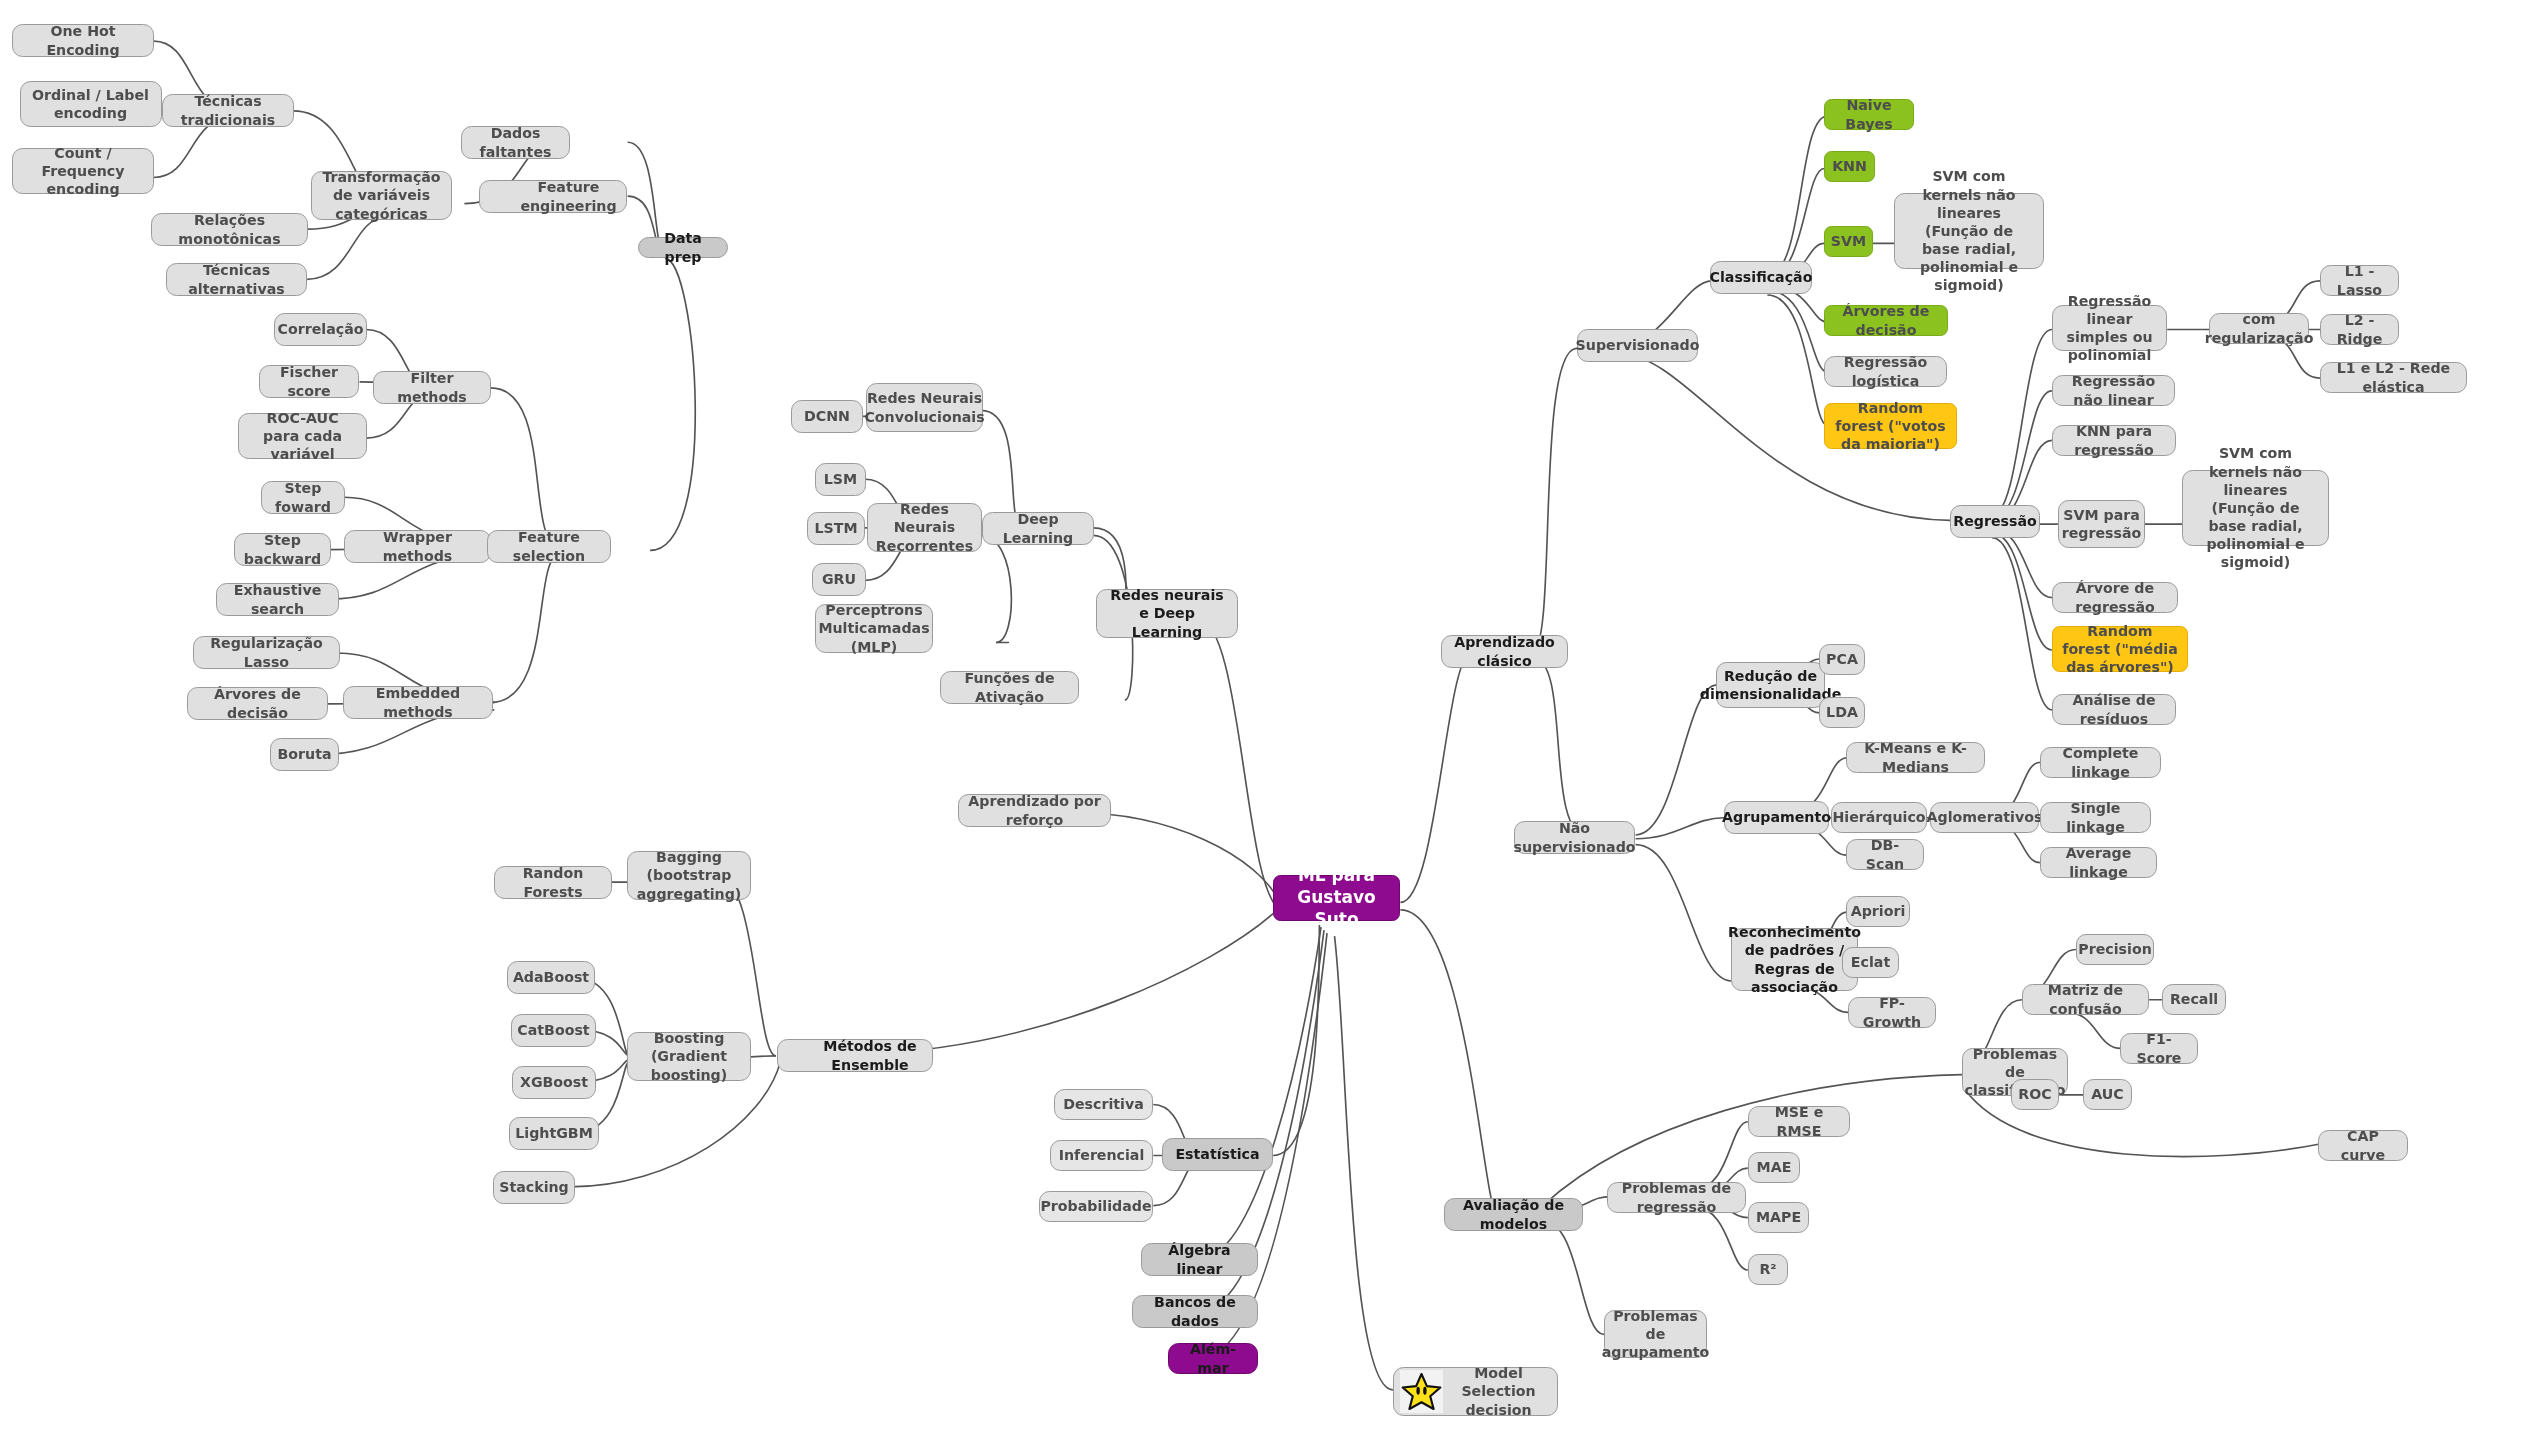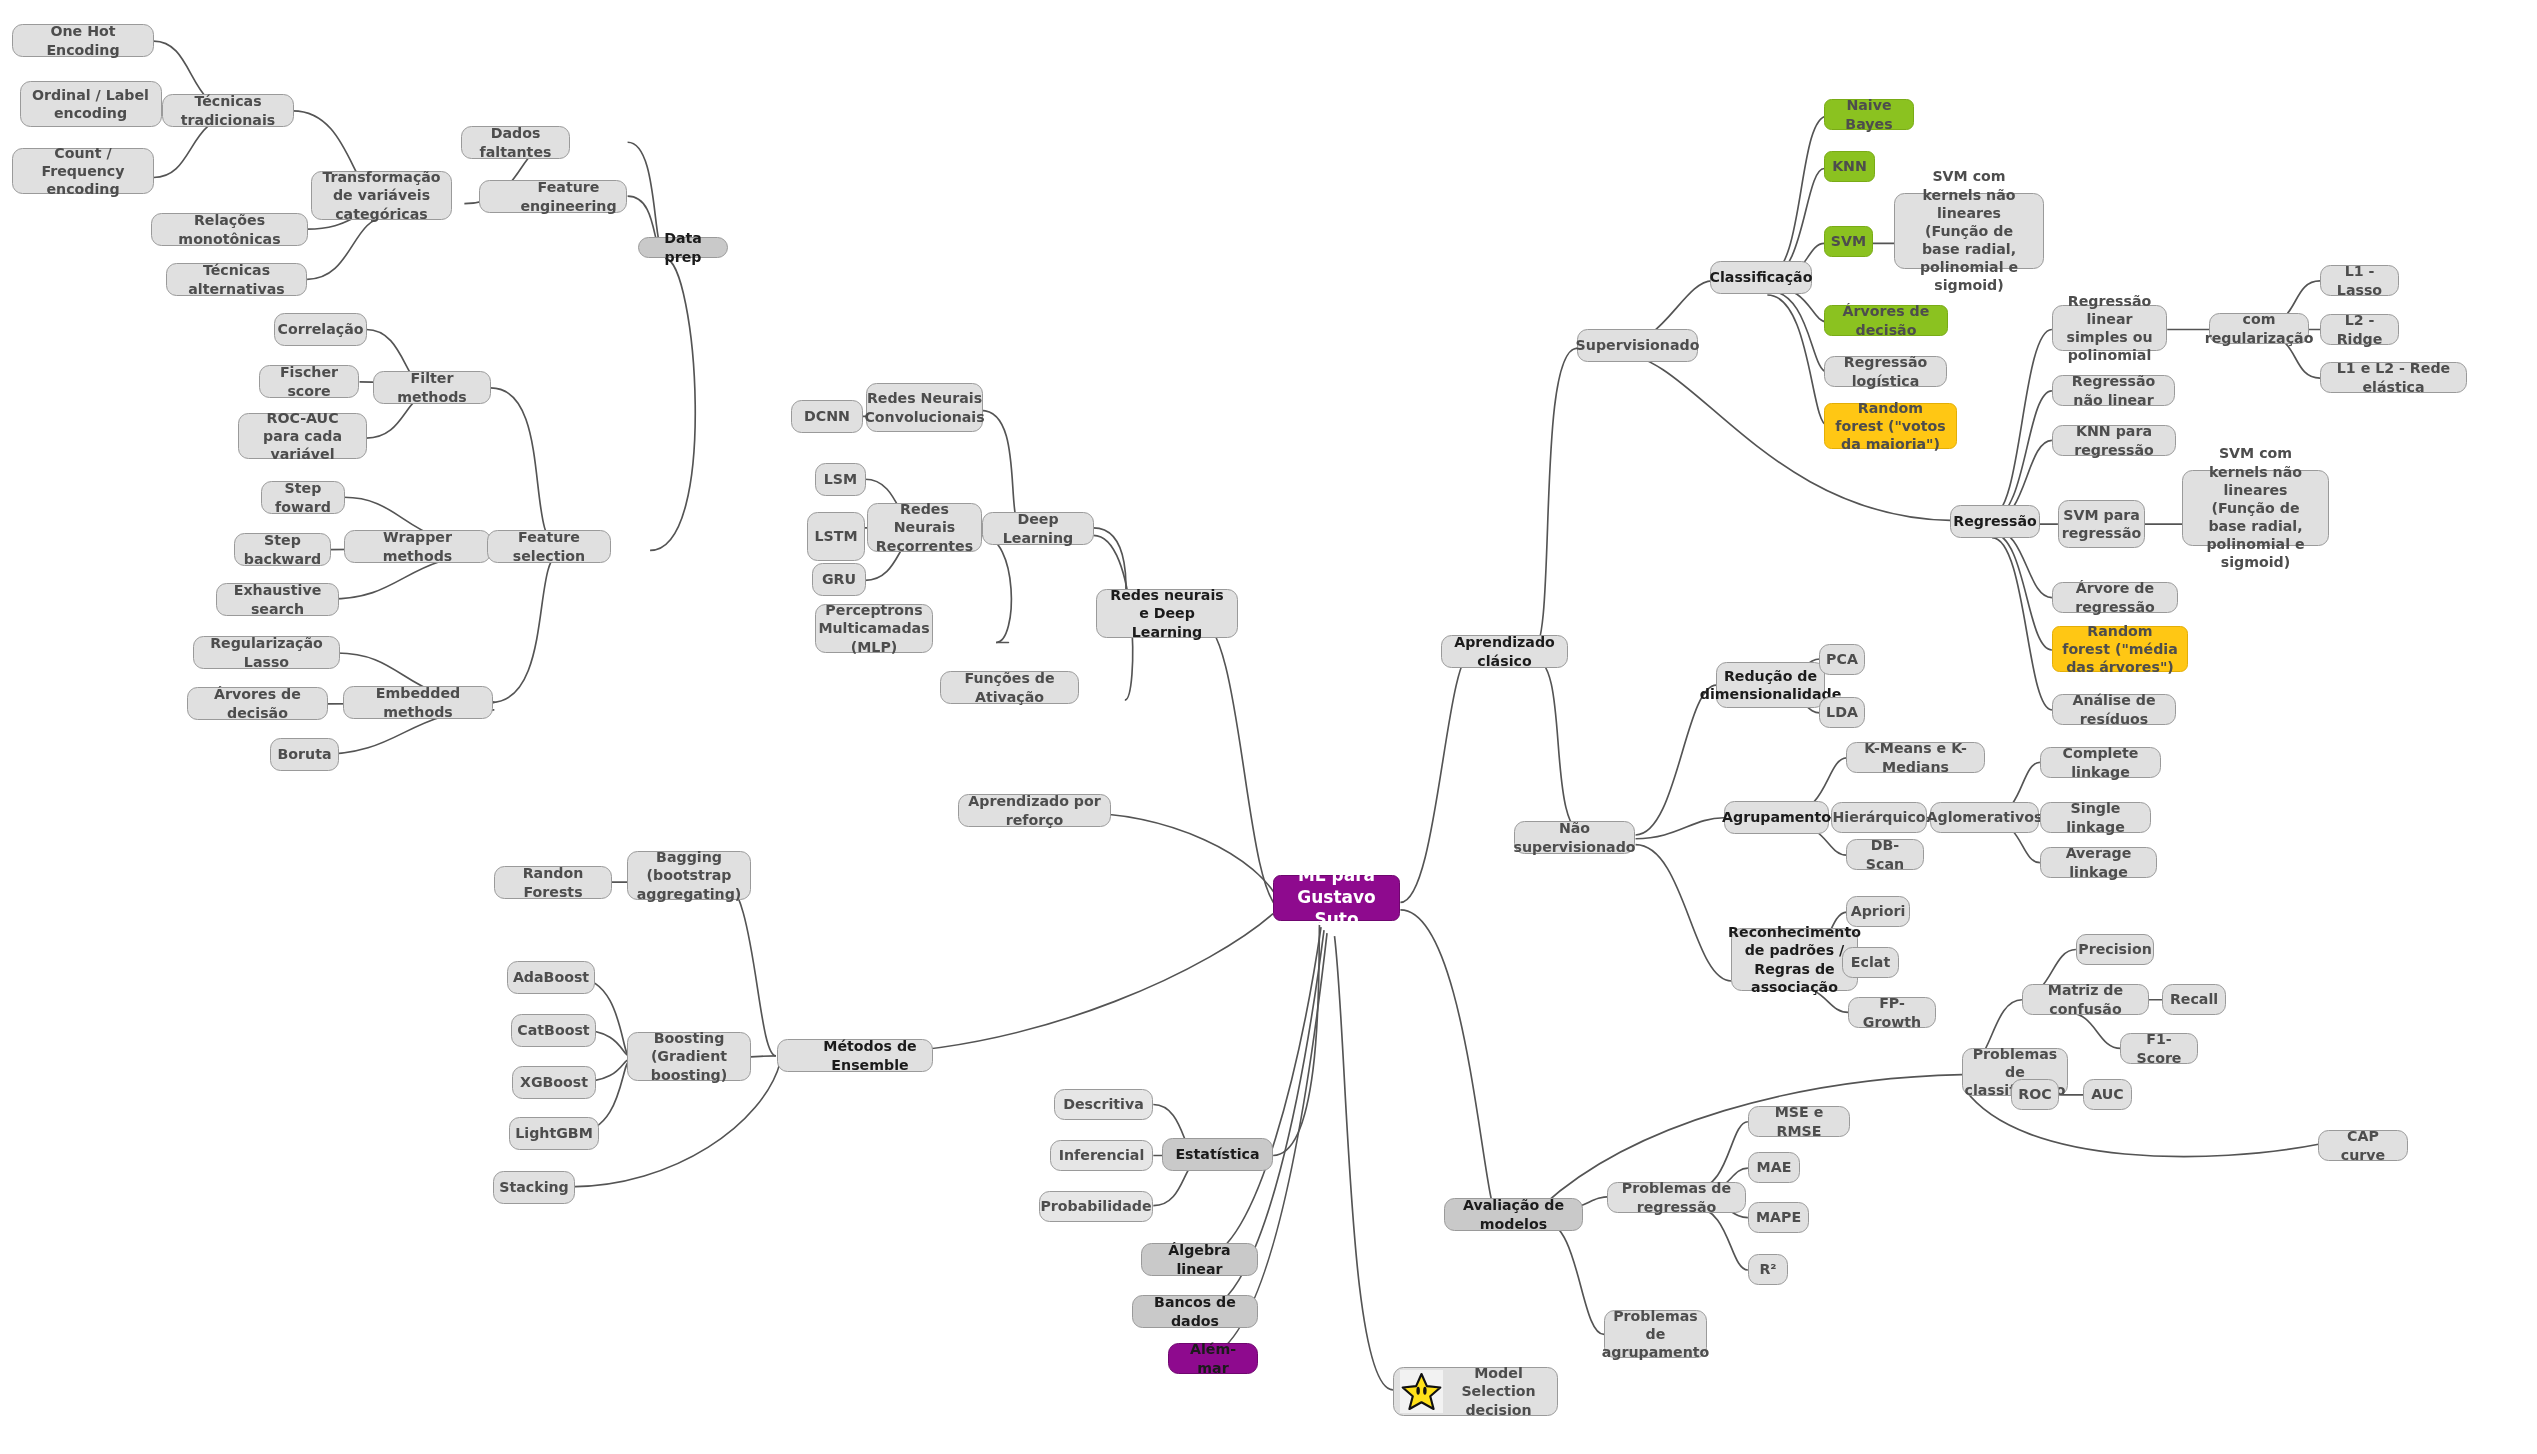--- a/index.html
+++ b/index.html
@@ -174,21 +174,21 @@
   <div class="node" style="left:344px;top:530px;width:147px;height:33px;">Wrapper methods</div>
   <div class="node" style="left:193px;top:636px;width:147px;height:33px;">Regularização Lasso</div>
   <div class="node" style="left:187px;top:687px;width:141px;height:33px;">Árvores de decisão</div>
   <div class="node" style="left:270px;top:738px;width:69px;height:33px;">Boruta</div>
   <div class="node" style="left:343px;top:686px;width:150px;height:33px;">Embedded methods</div>
   <div class="node" style="left:487px;top:530px;width:124px;height:33px;">Feature selection</div>
 
   <div class="node" style="left:791px;top:400px;width:72px;height:33px;">DCNN</div>
   <div class="node" style="left:866px;top:383px;width:117px;height:49px;">Redes Neurais Convolucionais</div>
   <div class="node" style="left:815px;top:463px;width:51px;height:33px;">LSM</div>
-  <div class="node" style="left:807px;top:512px;width:58px;height:49px;">LSTM</div>
+  <div class="node" style="left:807px;top:512px;width:58px;height:33px;">LSTM</div>
   <div class="node" style="left:812px;top:563px;width:54px;height:33px;">GRU</div>
   <div class="node" style="left:867px;top:503px;width:115px;height:49px;">Redes Neurais Recorrentes</div>
   <div class="node" style="left:815px;top:604px;width:118px;height:49px;">Perceptrons Multicamadas (MLP)</div>
   <div class="node" style="left:982px;top:512px;width:112px;height:33px;">Deep Learning</div>
   <div class="node" style="left:940px;top:671px;width:139px;height:33px;">Funções de Ativação</div>
   <div class="node bold" style="left:1096px;top:589px;width:142px;height:49px;">Redes neurais e Deep Learning</div>
 
   <div class="node" style="left:958px;top:794px;width:153px;height:33px;">Aprendizado por reforço</div>
 
   <div class="node" style="left:494px;top:866px;width:118px;height:33px;">Randon Forests</div>

